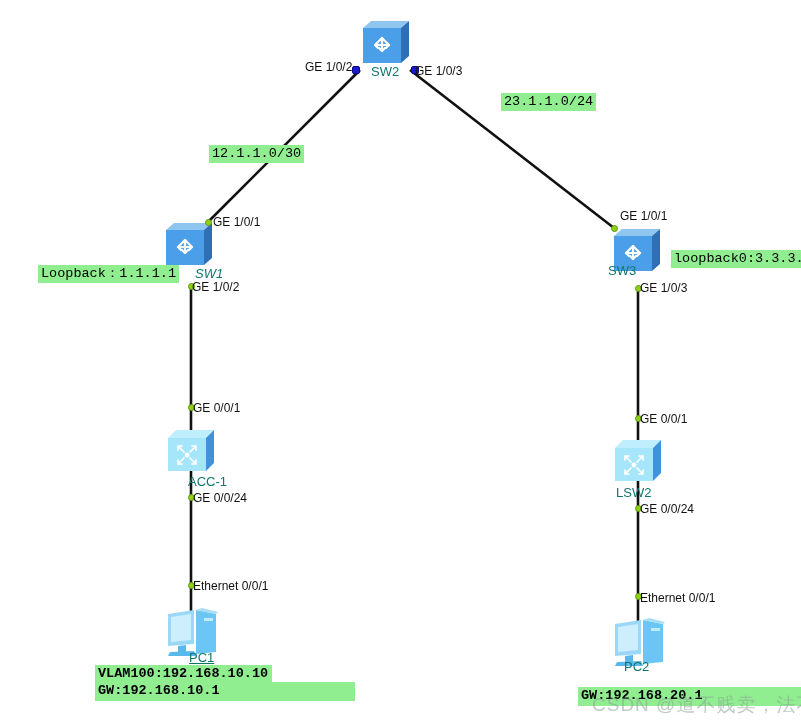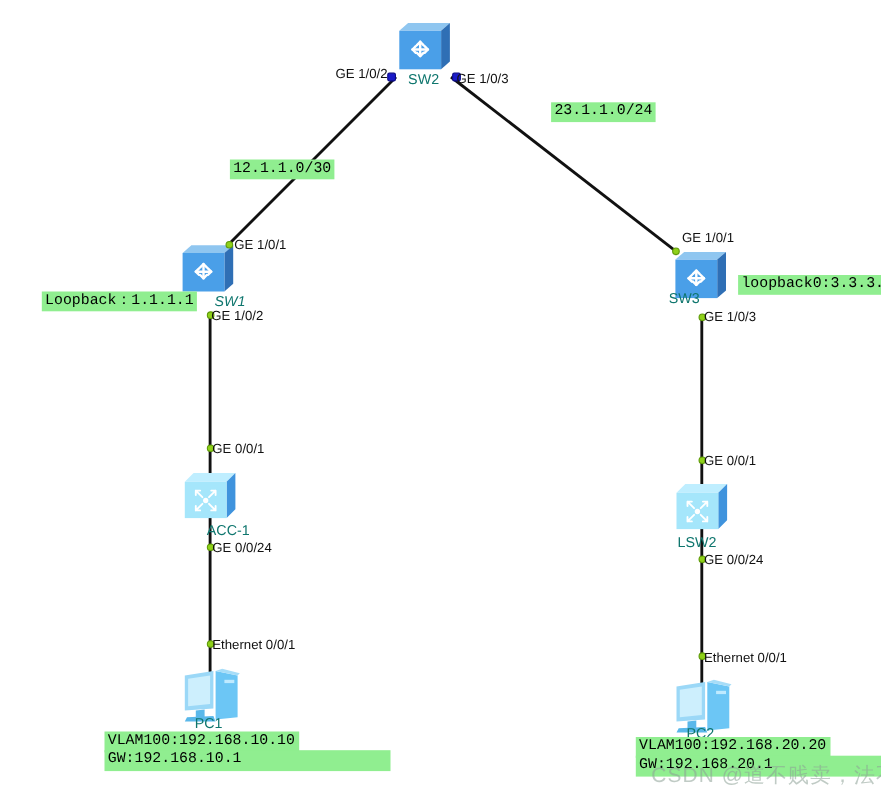--- a/index.html
+++ b/index.html
@@ -68,21 +68,21 @@
     position: absolute;
     background: #90ee90;
     font-family: "Liberation Mono", monospace;
     font-size: 13.5px;
     color: #000000;
     white-space: nowrap;
     padding: 1px 3px 2px 3px;
     line-height: 15px;
     letter-spacing: 0px;
   }
-  .hl.multi { line-height: 16px; padding: 1px 4px 2px 3px; }
+  .hl.multi { line-height: 16px; padding: 1px 4px 2px 3px; font-weight: bold; }
 
   .watermark {
     position: absolute;
     font-family: "Liberation Sans", sans-serif;
     font-size: 19px;
     color: rgba(140,160,150,0.55);
     white-space: nowrap;
     letter-spacing: 1px;
   }
 </style>
@@ -215,41 +215,40 @@
     <svg width="64" height="56" viewBox="0 0 64 56">
       <polygon points="36,6 56,10 56,48 36,50" fill="#6cc6f5"></polygon>
       <polygon points="36,6 42,4 58,8 56,10" fill="#a7ddf8"></polygon>
       <rect x="44" y="14" width="9" height="3" fill="#bfeaff"></rect>
       <polygon points="8,10 34,6 34,40 8,42" fill="#9bd8f7"></polygon>
       <polygon points="11,13 31,10 31,36 11,38" fill="#cdeffd"></polygon>
       <polygon points="18,42 26,41 26,48 18,48" fill="#5ab8ea"></polygon>
       <polygon points="10,48 34,47 36,52 8,52" fill="#5ab8ea"></polygon>
     </svg>
   </div>
-  <div class="node-label" style="left:177px; top:650px;">PC1</div>
+  <div class="node-label" style="left:189px; top:650px;text-decoration:underline;">PC1</div>
   <div class="dot" style="left:188px; top:582px;"></div>
   <div class="iface-label" style="left:193px; top:579px;">Ethernet 0/0/1</div>
   <div class="hl multi" style="left:95px; top:665px;">VLAM100:192.168.10.10</div>
   <div class="hl multi" style="left:95px; top:682px; padding-right:135px;">GW:192.168.10.1</div>
 
   <div class="node" style="left:607px; top:614px; width:64px; height:56px;">
     <svg width="64" height="56" viewBox="0 0 64 56">
       <polygon points="36,6 56,10 56,48 36,50" fill="#6cc6f5"></polygon>
       <polygon points="36,6 42,4 58,8 56,10" fill="#a7ddf8"></polygon>
       <rect x="44" y="14" width="9" height="3" fill="#bfeaff"></rect>
       <polygon points="8,10 34,6 34,40 8,42" fill="#9bd8f7"></polygon>
       <polygon points="11,13 31,10 31,36 11,38" fill="#cdeffd"></polygon>
       <polygon points="18,42 26,41 26,48 18,48" fill="#5ab8ea"></polygon>
       <polygon points="10,48 34,47 36,52 8,52" fill="#5ab8ea"></polygon>
     </svg>
   </div>
   <div class="node-label" style="left:624px; top:659px;">PC2</div>
   <div class="dot" style="left:635px; top:593px;"></div>
   <div class="iface-label" style="left:640px; top:591px;">Ethernet 0/0/1</div>
-  <div class="hl multi" style="left:578px; top:670px;">VLAM100:192.168.20.20</div>
   <div class="hl multi" style="left:578px; top:687px; padding-right:135px;">GW:192.168.20.1</div>
 
   <div class="hl" style="left:209px; top:145px;">12.1.1.0/30</div>
   <div class="hl" style="left:501px; top:93px;">23.1.1.0/24</div>
 
   <div class="watermark" style="left:592px; top:692px;">CSDN @道不贱卖，法不轻传</div>
 
 </div>
 
 </body></html>

